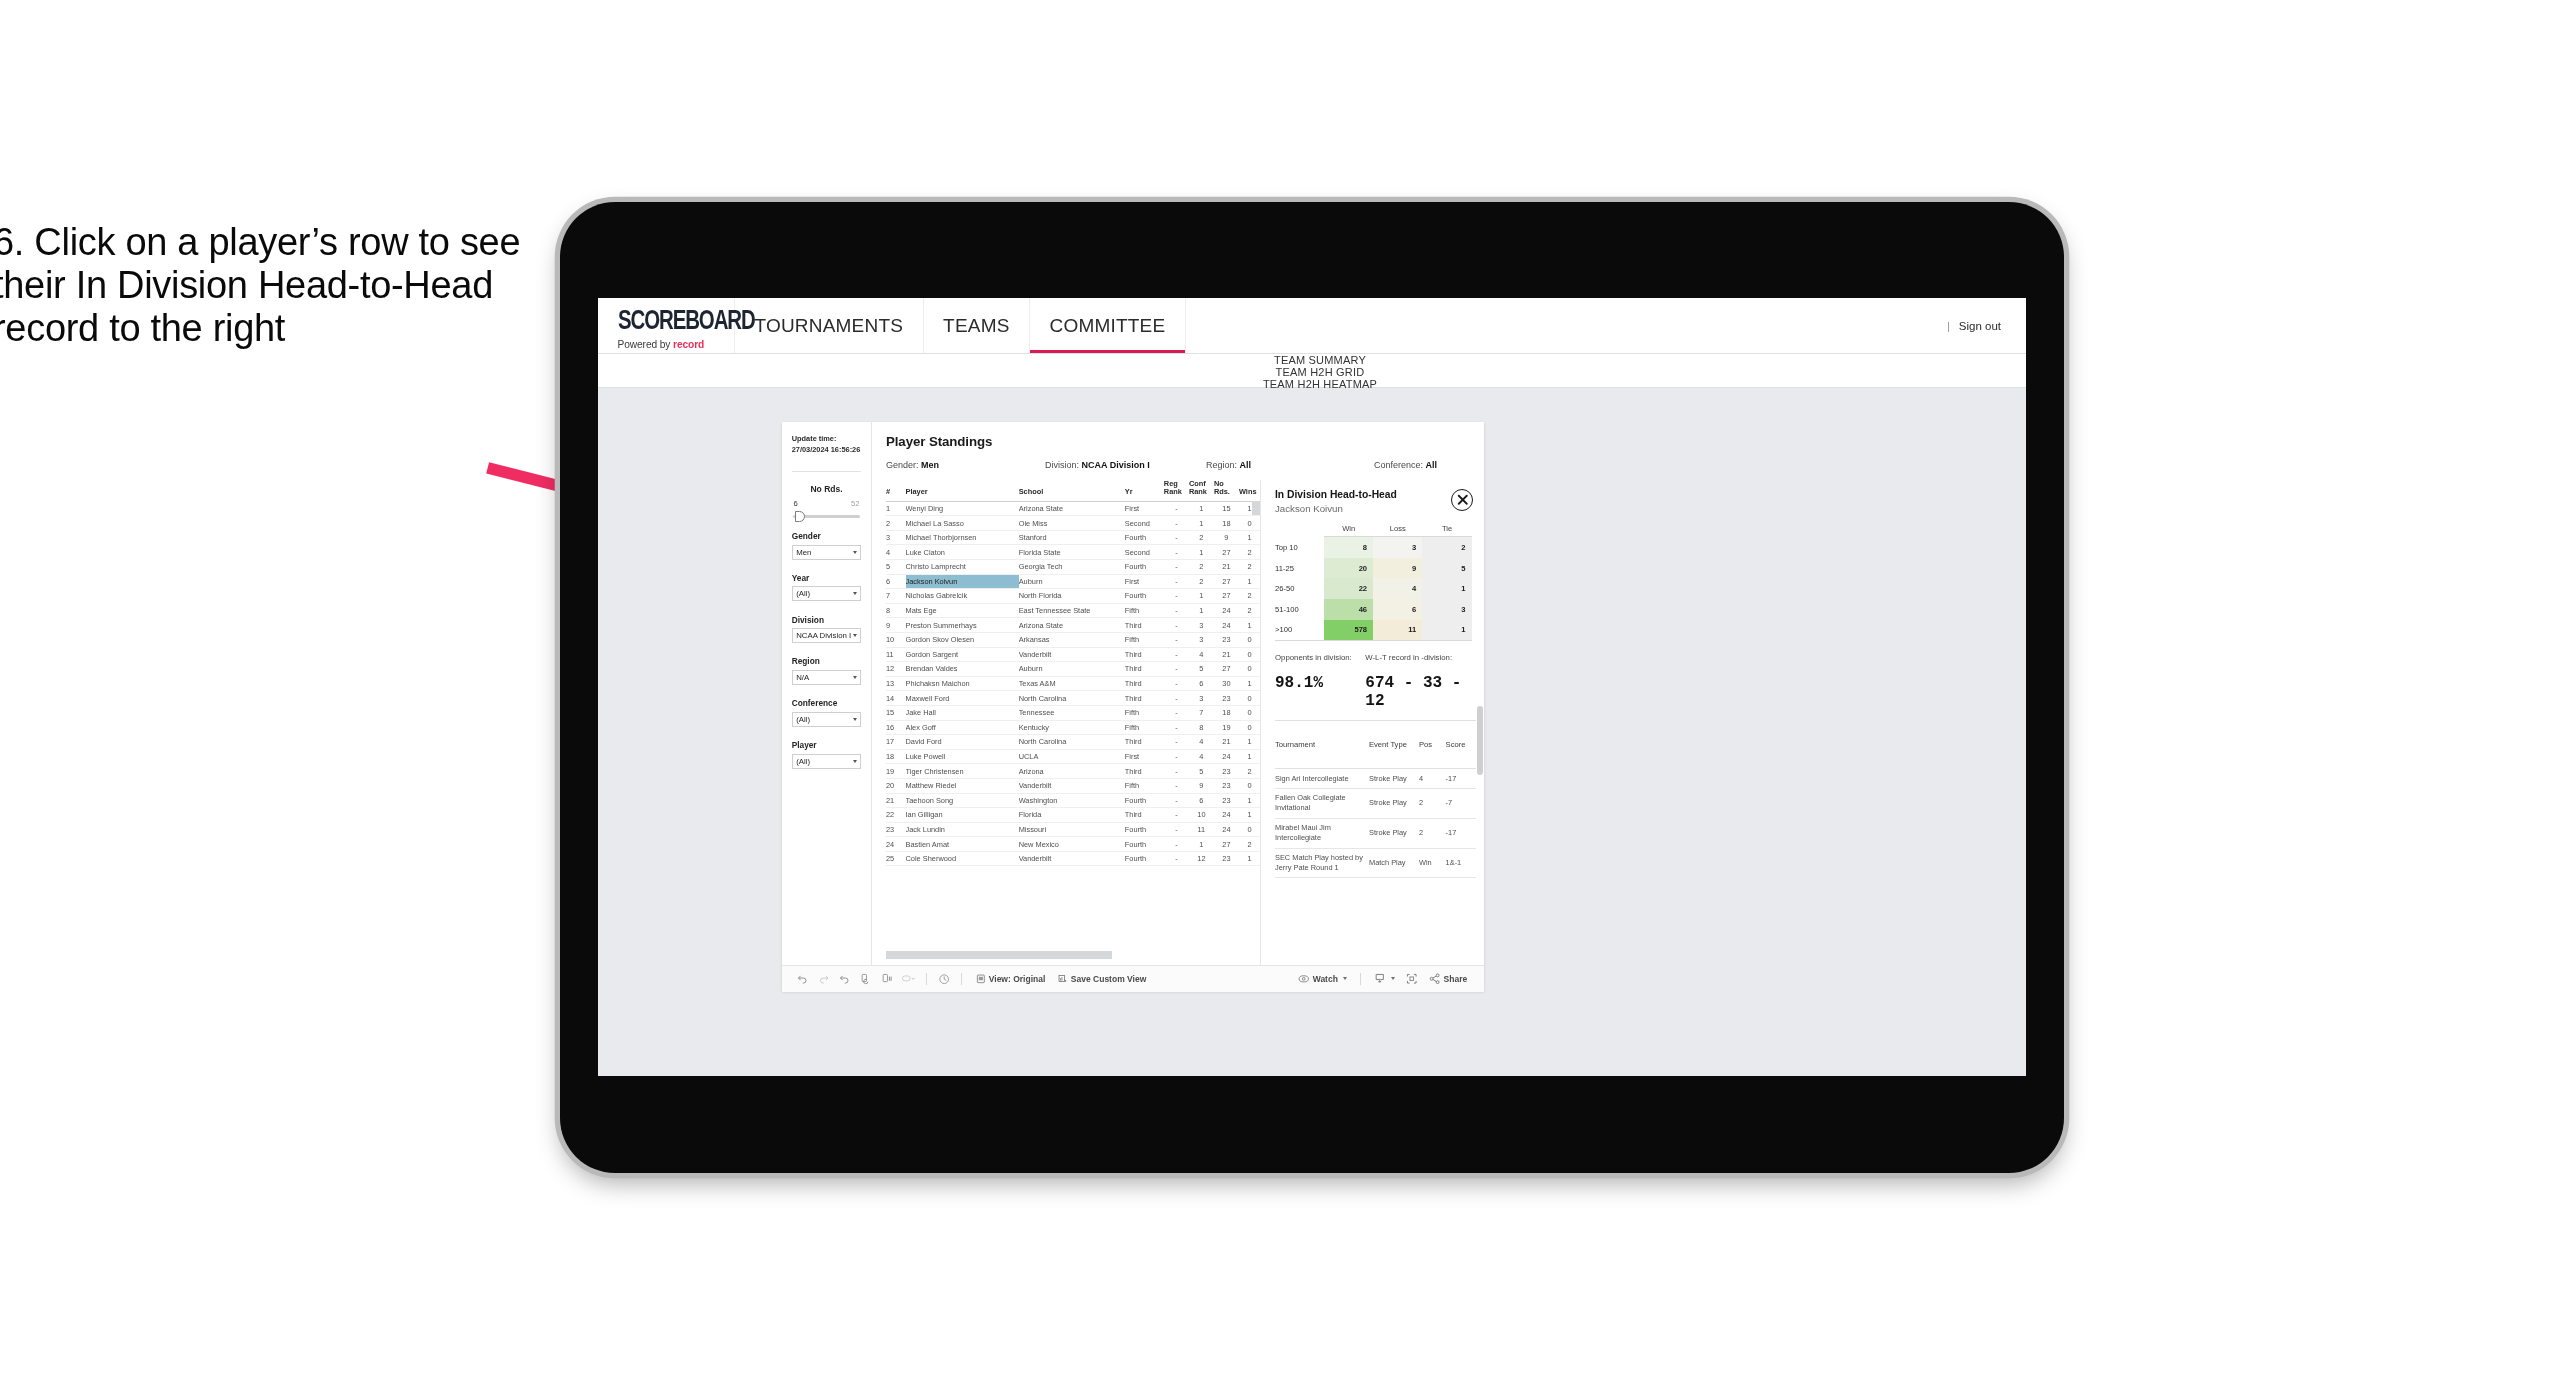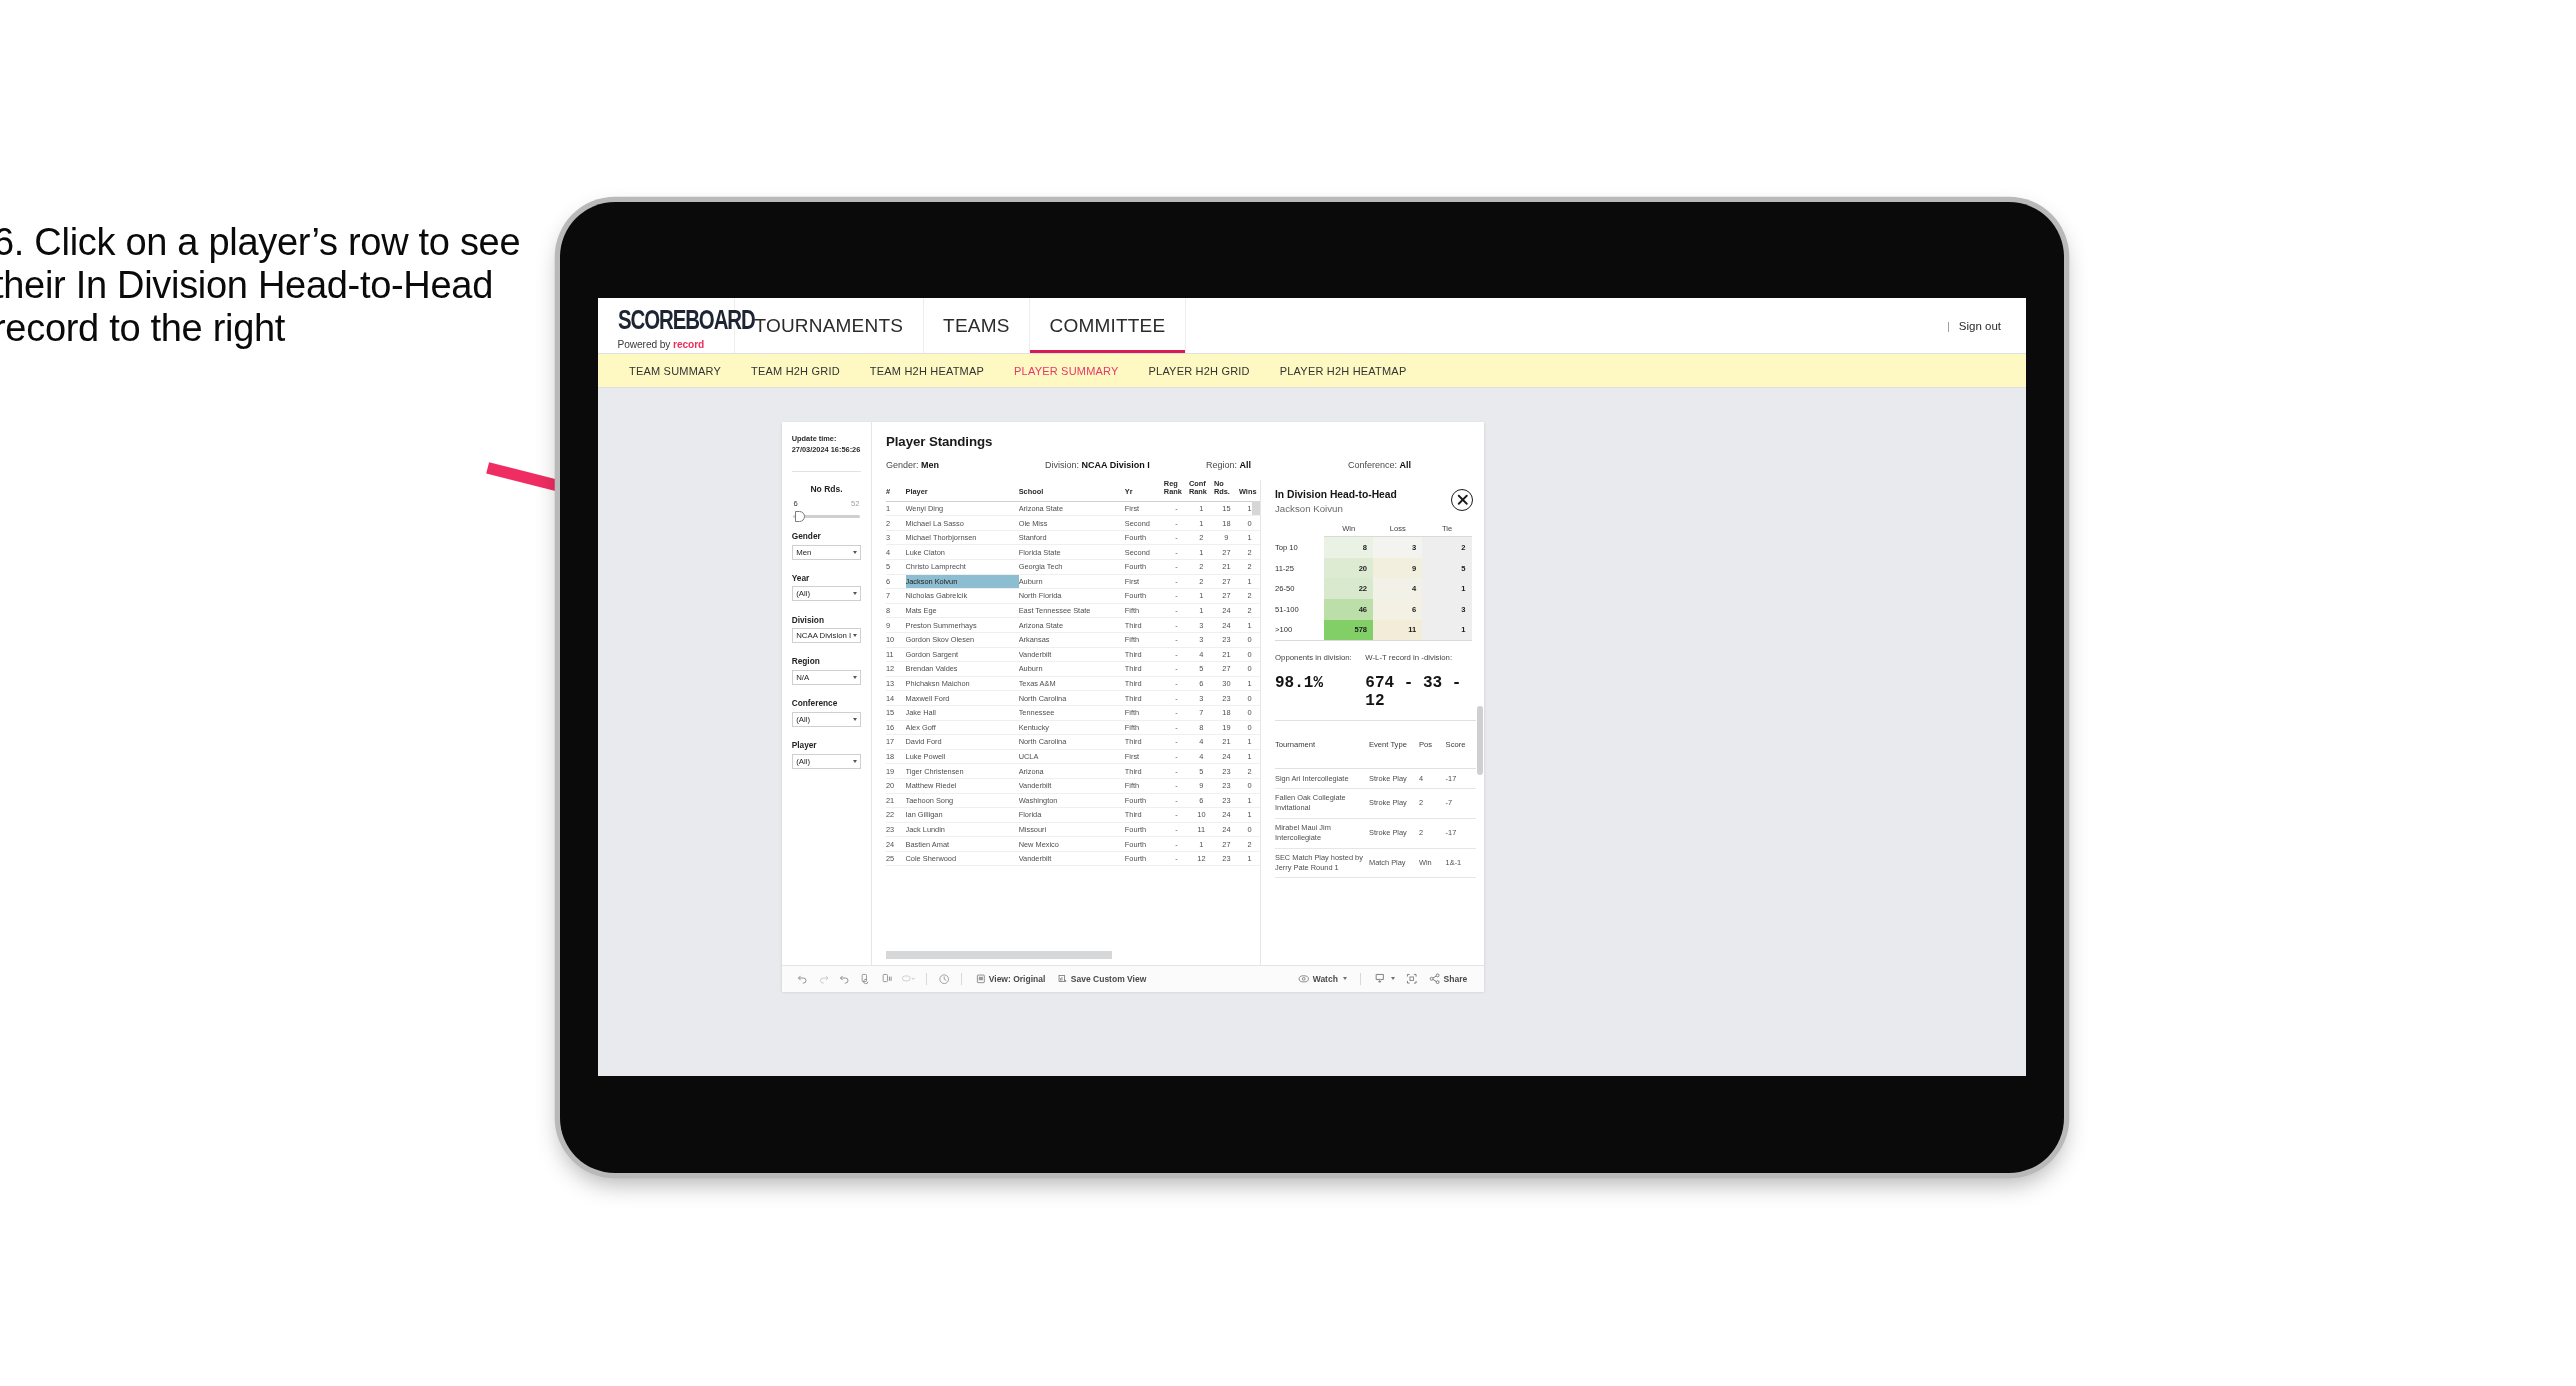--- a/index.html
+++ b/index.html
@@ -73,24 +73,25 @@
   }
   .appbar-right {
     margin-left: auto; display: flex; align-items: center;
     padding-right: 25px; gap: 8.9px;
     font-size: 11.5px; color: #2b2b2b;
   }
   .appbar-right .sep { color: #9a9a9a; }
 
   
   .subnav {
-    height: 34px; background: #fef9c3;
+    height: 34px; background: #ffffff;
     display: flex; align-items: center; gap: 0;
     border-bottom: 0.9px solid #dddfe3;
     padding-left: 16px;
+    flex-direction: column;
   }
   .subnav a {
     font-size: 11px; color: #333; text-decoration: none;
     padding: 0 15px; letter-spacing: 0.2px;
     font-family: "Liberation Sans", sans-serif;
   }
   .subnav a.active { color: #e8376a; }
 
   
   .canvas {
@@ -142,21 +143,21 @@
 
   
   .sheet { flex: 1; display: flex; flex-direction: column; min-width: 0; }
   .sheet-head { padding: 12.4px 0 0 14px; }
   .sheet-title { font-size: 13.3px; font-weight: 700; color: #1a1a1a; letter-spacing: -0.1px; }
   .filtline { display: flex; margin-top: 10.6px; font-size: 9px; color: #4a4a4a; }
   .filtline .fi { }
   .filtline .fi b { color: #131313; font-weight: 700; }
   .fi-1 { width: 159px; }
   .fi-2 { width: 161px; }
-  .fi-3 { width: 142px; }
+  .fi-3 { width: 168px; }
 
   .sheet-body { flex: 1; display: flex; min-height: 0; margin-top: 9.7px; }
 
   
   .standings { width: 388px; position: relative; padding-left: 14px; }
   table.st { border-collapse: collapse; width: 374px; table-layout: fixed; }
   table.st th {
     font-size: 7.4px; font-weight: 700; color: #2a2a2a;
     text-align: left; vertical-align: bottom;
     padding: 0 0 4.4px 0; border-bottom: 0.9px solid #cfcfcf;

